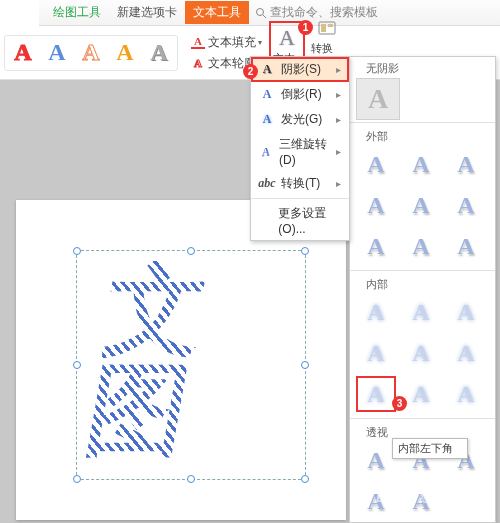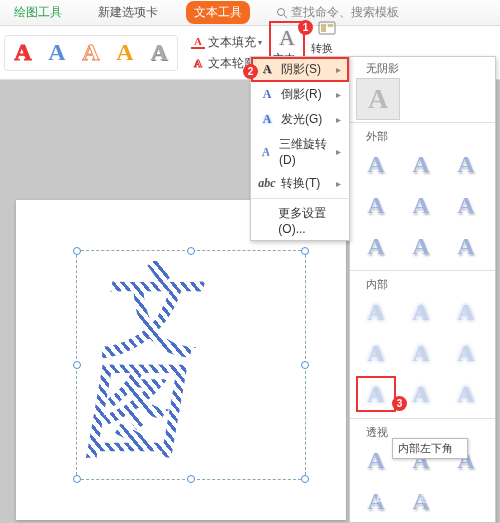--- a/index.html
+++ b/index.html
@@ -1,23 +1,23 @@
 <!DOCTYPE html>
 <html><head>
 <meta charset="utf-8">
 <style>
   * { box-sizing: border-box; margin: 0; padding: 0; }
   body { width: 500px; height: 523px; overflow: hidden; font-family: "Microsoft YaHei", Arial, sans-serif; font-size: 12px; background: #ccc; position: relative; }
   .window { width: 500px; height: 523px; background: #fff; }
 
   
-  .tabs { height: 26px; background: linear-gradient(#fdfdfd,#f3f3f3); border-bottom: 1px solid #ddd; display: flex; align-items: center; gap: 20px; padding: 0 6px; }
+  .tabs { height: 26px; background: linear-gradient(#fdfdfd,#f3f3f3); border-bottom: 1px solid #ddd; display: flex; align-items: center; gap: 0; padding: 0 6px; margin-left: 39px; }
   .tab { padding: 3px 8px; color: #555; cursor: default; }
   .tab.tool1 { color: #2aa54a; }
-  .tab.tool2 { background: #f36c21; color: #fff; border-radius: 8px; }
+  .tab.tool2 { background: #f36c21; color: #fff; border-radius: 0; }
   .search { display: flex; align-items: center; color: #888; margin-left: 6px; font-family: Liberation Serif, serif; }
   .search svg { margin-right: 3px; }
 
   
   .ribbon { height: 54px; background: #fff; display: flex; align-items: center; border-bottom: 1px solid #e0e0e0; padding-left: 4px; }
   .style-gallery { display: flex; gap: 6px; border: 1px solid #e5e5e5; border-radius: 3px; padding: 2px 4px; }
   .style-A { width: 28px; height: 30px; display: flex; align-items: center; justify-content: center; font-family: Georgia, serif; font-size: 24px; font-weight: bold; }
   .stA1 { color: #e33; -webkit-text-stroke: 1px #e33; }
   .stA2 { color: #5a8edc; }
   .stA3 { color: #fff; -webkit-text-stroke: 1px #e85; }

